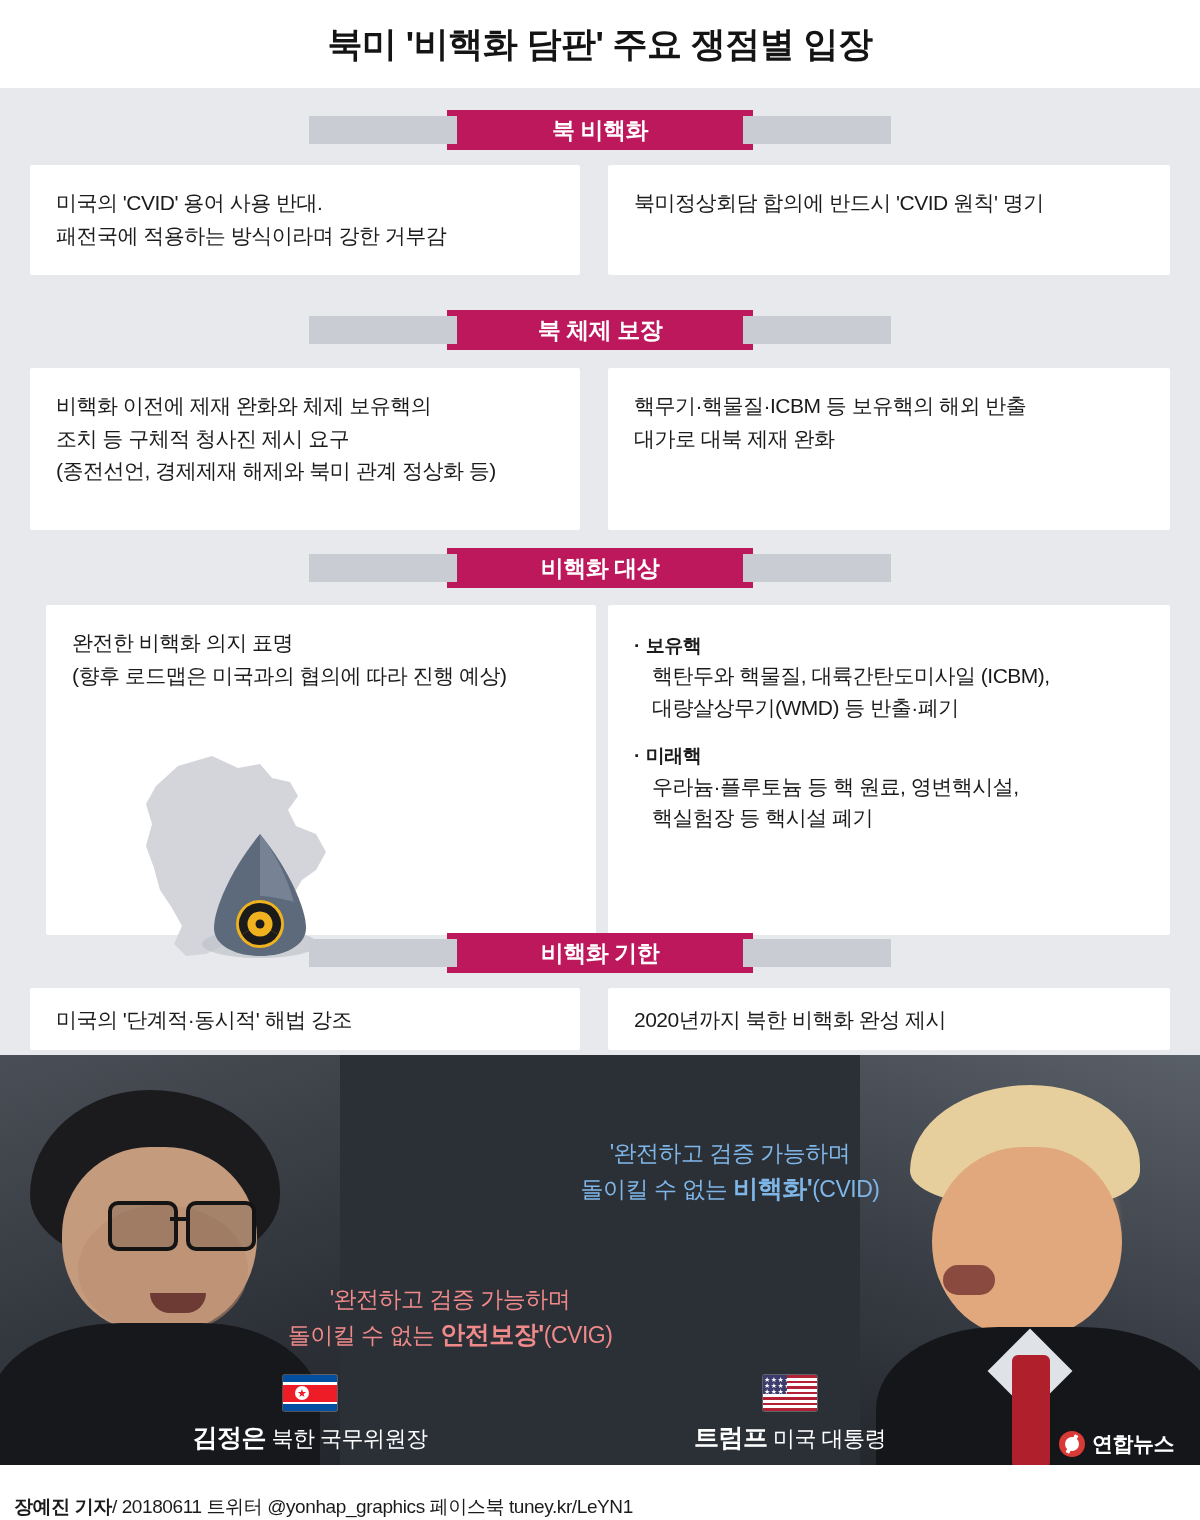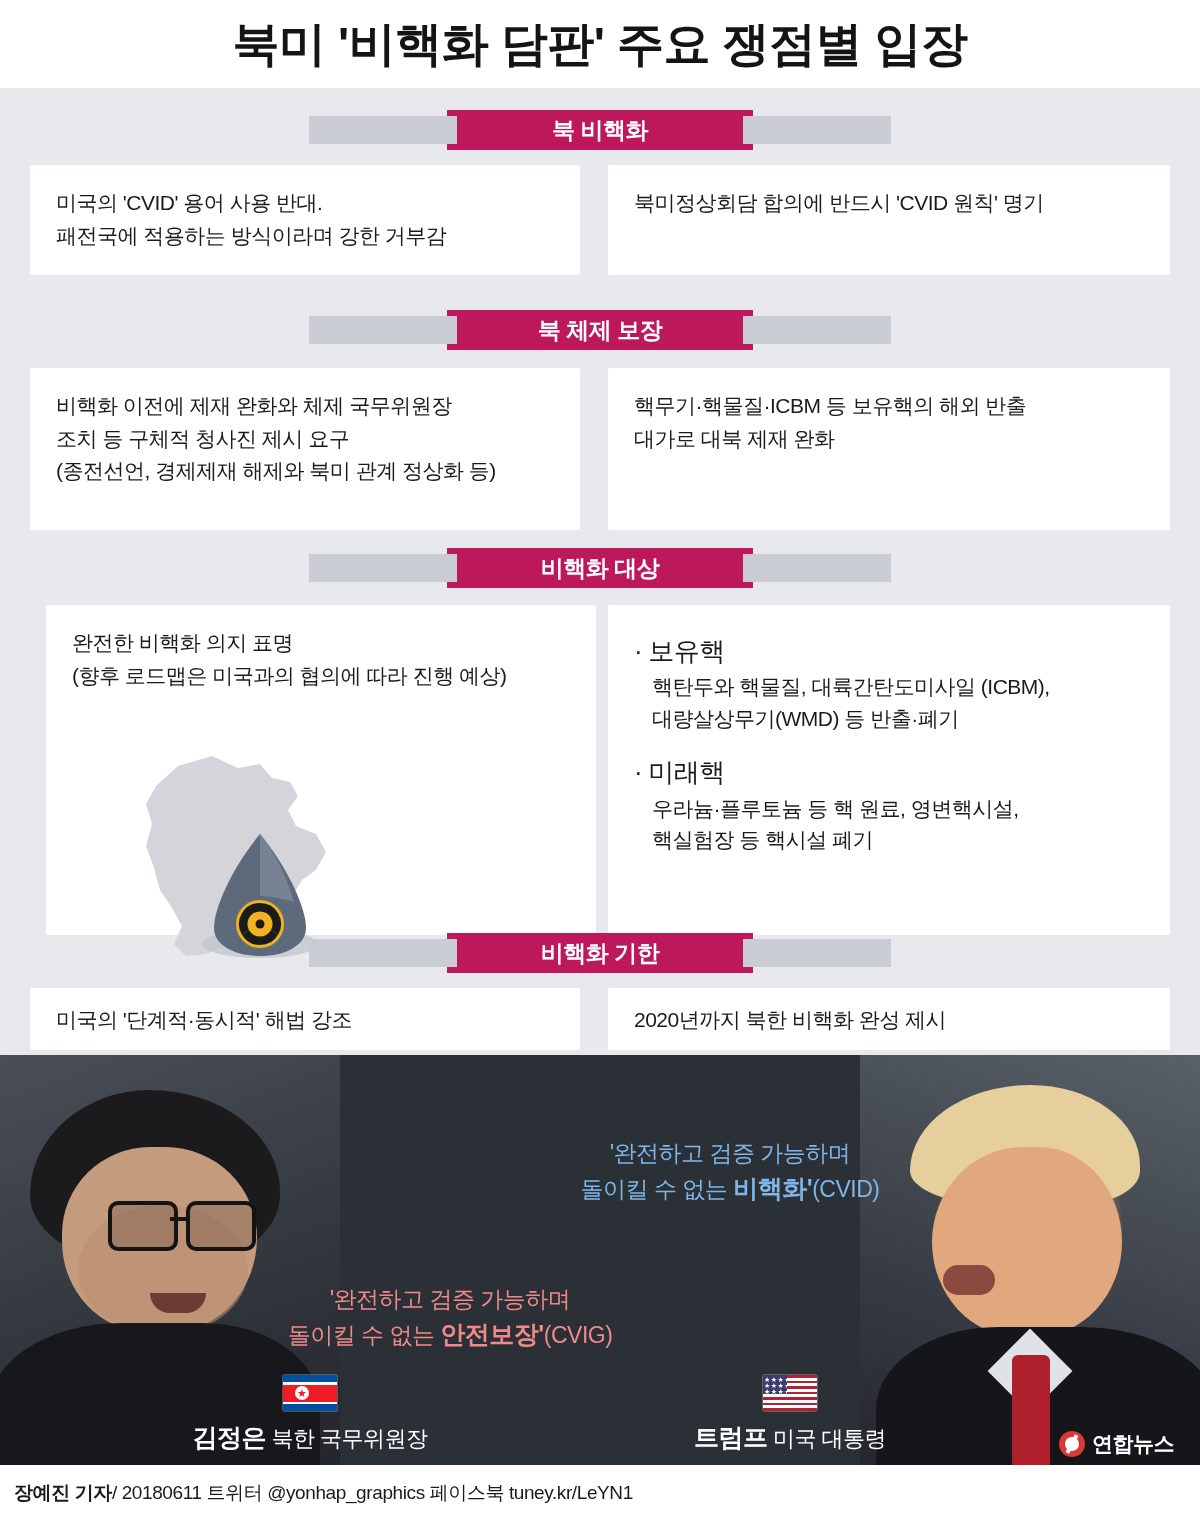--- a/index.html
+++ b/index.html
@@ -24,21 +24,21 @@
     position: absolute;
     left: 0; top: 0;
     width: 1200px;
     height: 88px;
     background: #ffffff;
     display: flex;
     align-items: center;
     justify-content: center;
   }
   .title-text {
-    font-size: 47px;
+    font-size: 35px;
     font-weight: bold;
     letter-spacing: -0.5px;
     color: #141414;
     white-space: nowrap;
   }
 
   
   .ribbon {
     position: absolute;
     left: 50%;
@@ -78,22 +78,22 @@
     font-size: 21px;
     line-height: 1.55;
     letter-spacing: -0.5px;
     color: #1b1b1b;
   }
   .card p { margin: 0; }
 
   .bullet-group { margin: 0 0 18px 0; }
   .bullet-group:last-child { margin-bottom: 12px; }
   .bullet-head {
-    font-weight: normal;
-    font-size: 26px;
+    font-weight: bold;
+    font-size: 19px;
     margin: 0 0 2px 0;
   }
   .bullet-head .dot {
     display: inline-block;
     margin-right: 6px;
   }
   .bullet-body {
     margin: 0;
     padding-left: 18px;
     font-size: 21px;
@@ -337,21 +337,21 @@
     z-index: 2;
   }
 
   
   .footer {
     position: absolute;
     left: 0; top: 1465px;
     width: 1200px; height: 55px;
     background: #ffffff;
     display: flex;
-    align-items: center;
+    align-items: flex-end;
     padding-left: 14px;
     box-sizing: border-box;
     font-size: 19px;
     color: #1b1b1b;
     letter-spacing: -0.4px;
   }
   .footer b { font-weight: bold; }
 </style>
 </head>
 <body>
@@ -370,21 +370,21 @@
     <p>패전국에 적용하는 방식이라며 강한 거부감</p>
   </div>
   <div class="card" style="left:608px; top:165px; width:562px; height:110px;">
     <p>북미정상회담 합의에 반드시 'CVID 원칙' 명기</p>
   </div>
 
   <div class="ribbon" style="top:310px;">
     <span>북 체제 보장</span>
   </div>
   <div class="card" style="left:30px; top:368px; width:550px; height:162px;">
-    <p>비핵화 이전에 제재 완화와 체제 국무위원장</p>
+    <p>비핵화 이전에 제재 완화와 체제 보유핵의</p>
     <p>조치 등 구체적 청사진 제시 요구</p>
     <p>(종전선언, 경제제재 해제와 북미 관계 정상화 등)</p>
   </div>
   <div class="card" style="left:608px; top:368px; width:562px; height:162px;">
     <p>핵무기·핵물질·ICBM 등 보유핵의 해외 반출</p>
     <p>대가로 대북 제재 완화</p>
   </div>
 
   <div class="ribbon" style="top:548px;">
     <span>비핵화 대상</span>

